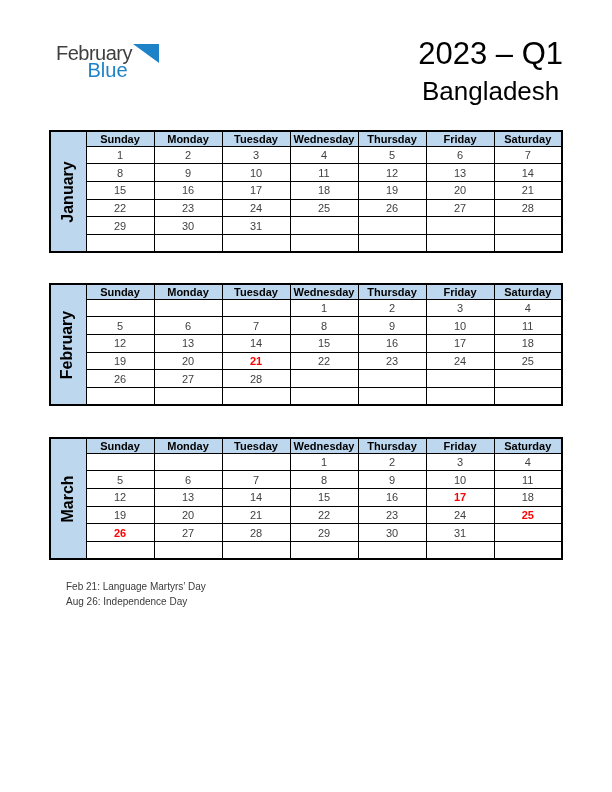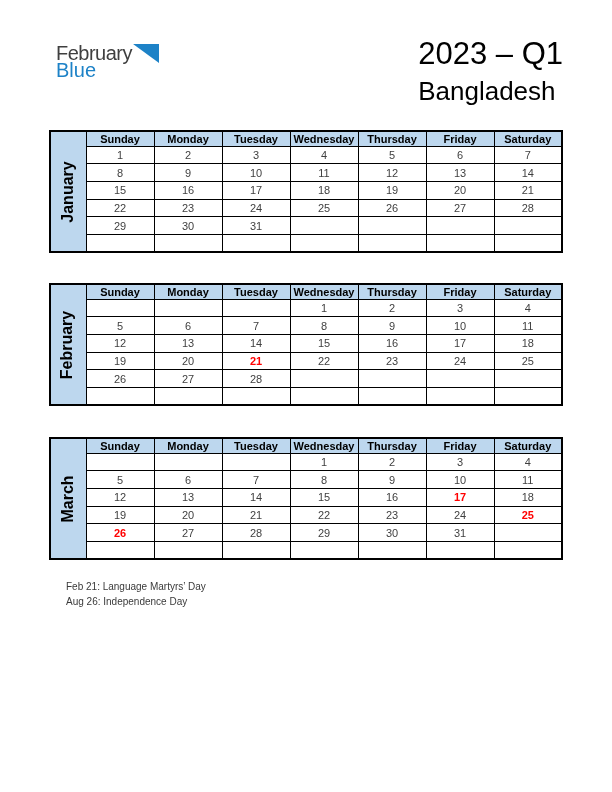--- a/index.html
+++ b/index.html
@@ -12,24 +12,24 @@
   html,body{background:#fff;}
   body{font-family:"Liberation Sans", sans-serif;}
   .page{position:relative;width:612px;height:792px;background:#ffffff;overflow:hidden;}
 
   
   .logo{position:absolute;left:56px;top:42px;}
   .logo-line1{display:flex;align-items:flex-start;}
   .logo-general{font-size:20px;color:var(--text-dark);letter-spacing:-0.5px;line-height:1.1;}
   .logo-triangle{display:inline-block;width:26px;height:19px;margin-left:1px;margin-top:2px;
     background:var(--logo-blue);clip-path:polygon(0 0,100% 0,100% 100%);}
-  .logo-blue{font-size:20px;color:var(--logo-blue);text-align:left;margin-top:-5px;line-height:1.1;}
-
-  
-  .title-block{position:absolute;right:49px;top:36px;text-align:left;}
+  .logo-blue{font-size:20px;color:var(--logo-blue);text-align:center;margin-top:-5px;line-height:1.1;}
+
+  
+  .title-block{position:absolute;right:49px;top:36px;text-align:center;}
   .main-title{font-size:31px;color:#000;line-height:1.15;}
   .subtitle{font-size:26px;color:#000;line-height:1.3;margin-top:3px;}
 
   
   .month-section{position:absolute;left:49px;}
   .month-section.jan{top:130px;}
   .month-section.feb{top:283px;}
   .month-section.mar{top:437px;}
   table.cal{border-collapse:collapse;table-layout:fixed;width:514px;border:2px solid #000;}
   table.cal td, table.cal th{border:1px solid #000;overflow:hidden;}

